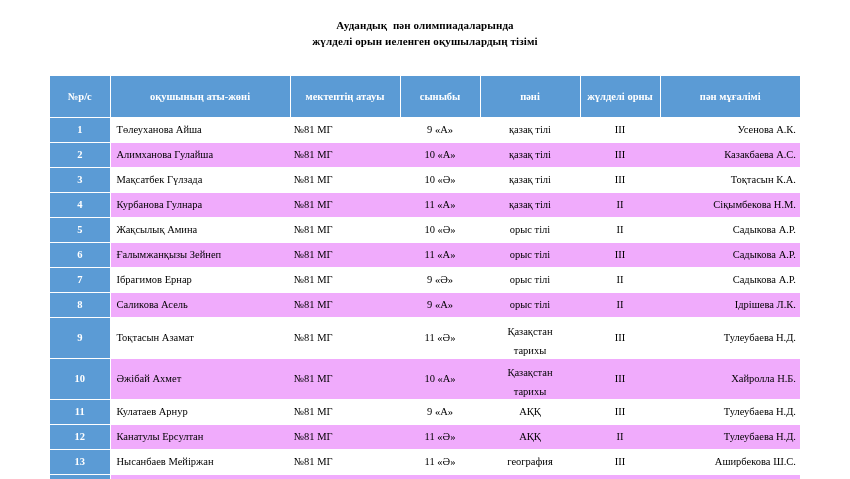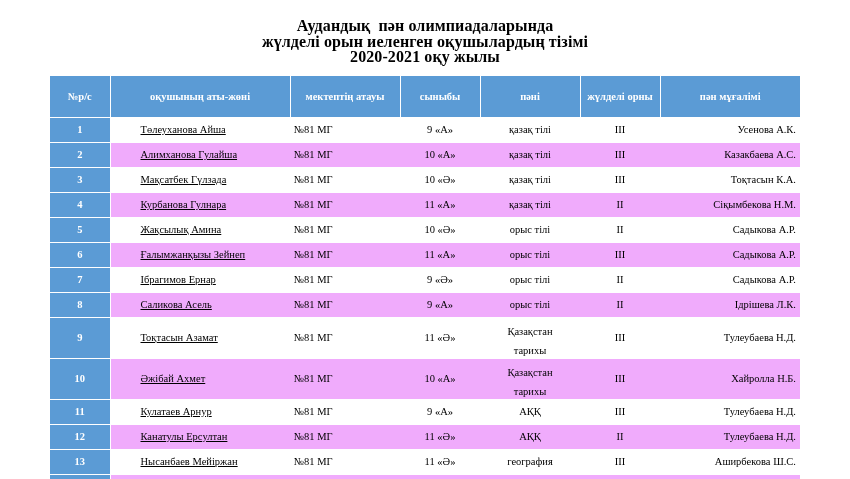--- a/index.html
+++ b/index.html
@@ -26,21 +26,21 @@
   .title-block {
     position: absolute;
     left: 0;
     top: 18px;
     width: 850px;
     text-align: center;
   }
   .title-line {
     font-family: "Liberation Serif", "DejaVu Serif", serif;
     font-weight: bold;
-    font-size: 16px;
+    font-size: 11px;
     line-height: 15.5px;
     letter-spacing: 0.1px;
     color: #000000;
     white-space: pre;
   }
 
   
   .table-wrap {
     position: absolute;
     left: 50px;
@@ -92,40 +92,39 @@
   tbody tr.even td { background: #f0abfc; }
 
   tbody td.col-num {
     background: #5B9BD5 !important;
     color: #ffffff;
     font-weight: bold;
     text-align: center;
     border-bottom: 1.5px solid #ffffff;
     border-right: 1.5px solid #ffffff;
   }
-  tbody td.col-name   { text-align: left;   padding-left: 30px; text-decoration: underline; }
+  tbody td.col-name   { text-align: left;   padding-left: 6px; }
   tbody td.col-school { text-align: left; }
   tbody td.col-class  { text-align: center; }
   tbody td.col-subj   { text-align: center; }
   tbody td.col-place  { text-align: center; }
   tbody td.col-teach  { text-align: right; }
 
   tbody td.tall { height: 36px; }
 
   .subj-2 { display: block; line-height: 13px; margin-top: 6px; }
 </style>
 </head>
 <body>
 
 <div class="page">
 
   <div class="title-block">
     <div class="title-line">Аудандық  пән олимпиадаларында</div>
     <div class="title-line">жүлделі орын иеленген оқушылардың тізімі</div>
-    <div class="title-line">2020-2021 оқу жылы</div>
   </div>
 
   <div class="table-wrap">
     <table class="grid">
       <colgroup>
         <col class="c-num">
           <col class="c-name">
           <col class="c-school">
           <col class="c-class">
         <col class="c-subj">

